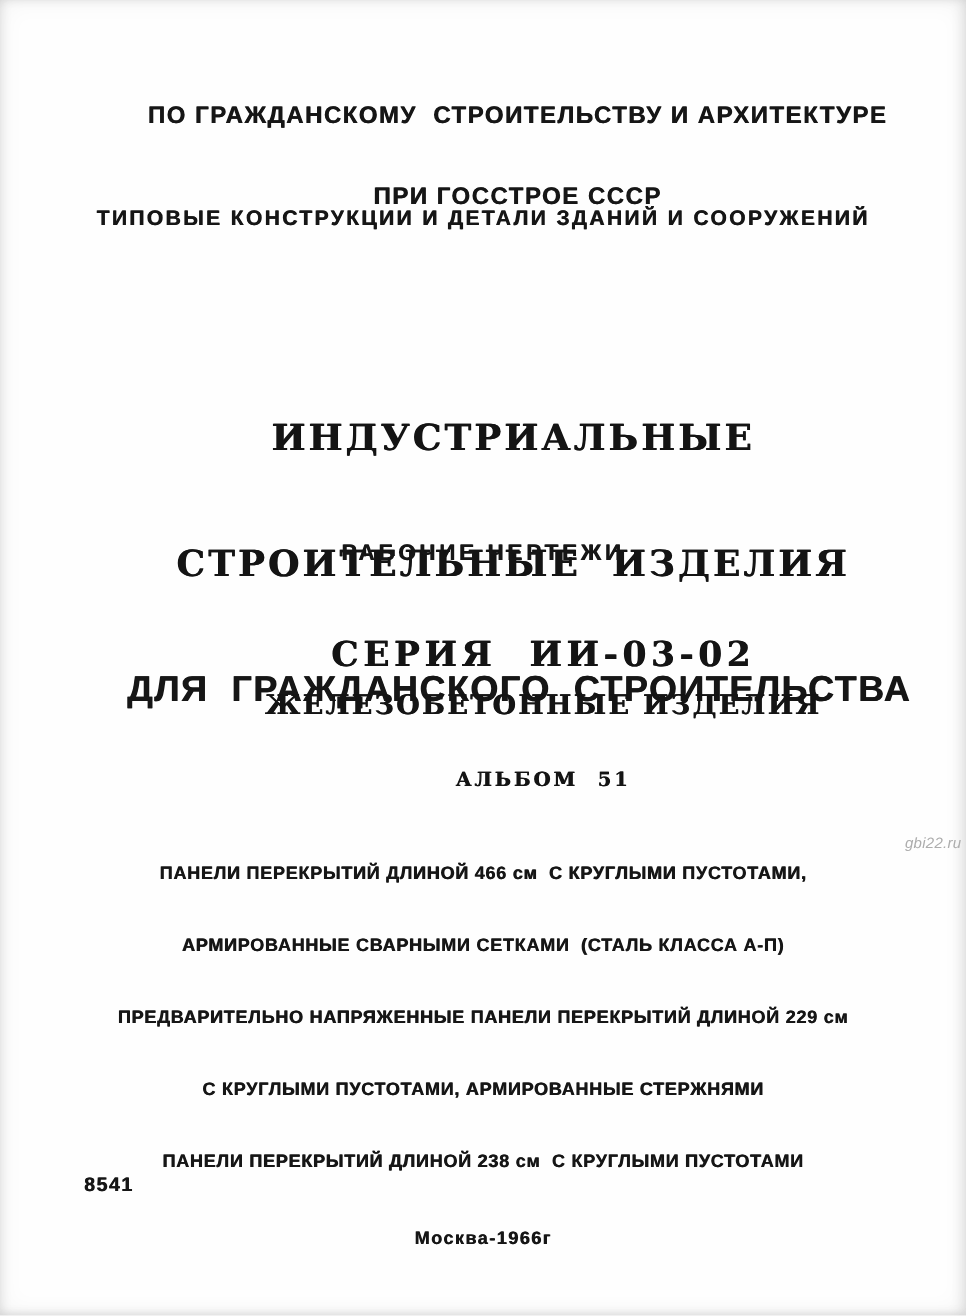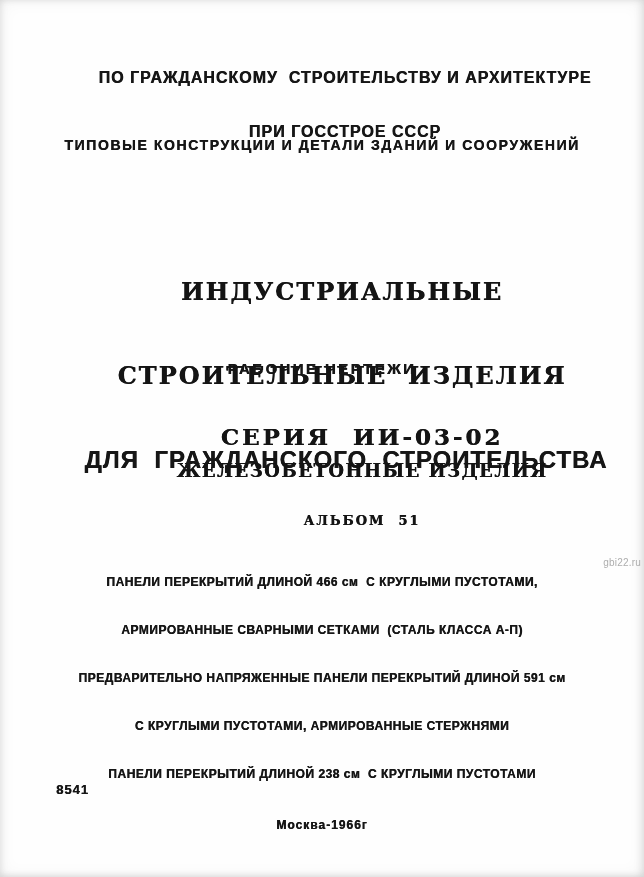--- a/index.html
+++ b/index.html
@@ -57,20 +57,21 @@
   .album      { top: 513px; font-size: 13px; letter-spacing: 2px; }
   .descr      { top: 542px; font-size: 12px; letter-spacing: 0.5px; line-height: 16px; }
   .watermark  {
     position: absolute;
     top: 557px;
     right: 3px;
     font-family: "Liberation Sans", "DejaVu Sans", sans-serif;
     font-size: 10px;
     color: #adadad;
     letter-spacing: 0.2px;
+    font-style: italic;
   }
   .doc-number {
     position: absolute;
     top: 782px;
     left: 56px;
     font-size: 13px;
     letter-spacing: 1px;
     text-align: right;
   }
   .imprint    { top: 818px; font-size: 12px; letter-spacing: 1px; }
@@ -97,21 +98,21 @@
 
   <div class="blk serifb series">СЕРИЯ  ИИ-03-02</div>
 
   <div class="blk serifb series-sub">ЖЕЛЕЗОБЕТОННЫЕ ИЗДЕЛИЯ</div>
 
   <div class="blk serifb album">АЛЬБОМ  51</div>
 
   <div class="blk sansb descr">
     <div>ПАНЕЛИ ПЕРЕКРЫТИЙ ДЛИНОЙ 466 см  С КРУГЛЫМИ ПУСТОТАМИ,</div>
     <div>АРМИРОВАННЫЕ СВАРНЫМИ СЕТКАМИ  (СТАЛЬ КЛАССА А-П)</div>
-    <div>ПРЕДВАРИТЕЛЬНО НАПРЯЖЕННЫЕ ПАНЕЛИ ПЕРЕКРЫТИЙ ДЛИНОЙ 591 см</div>
+    <div>ПРЕДВАРИТЕЛЬНО НАПРЯЖЕННЫЕ ПАНЕЛИ ПЕРЕКРЫТИЙ ДЛИНОЙ 229 см</div>
     <div>С КРУГЛЫМИ ПУСТОТАМИ, АРМИРОВАННЫЕ СТЕРЖНЯМИ</div>
     <div>ПАНЕЛИ ПЕРЕКРЫТИЙ ДЛИНОЙ 238 см  С КРУГЛЫМИ ПУСТОТАМИ</div>
   </div>
 
   <div class="watermark">gbi22.ru</div>
 
   <div class="doc-number sansb">8541</div>
 
   <div class="blk sansb imprint">Москва-1966г</div>
 

